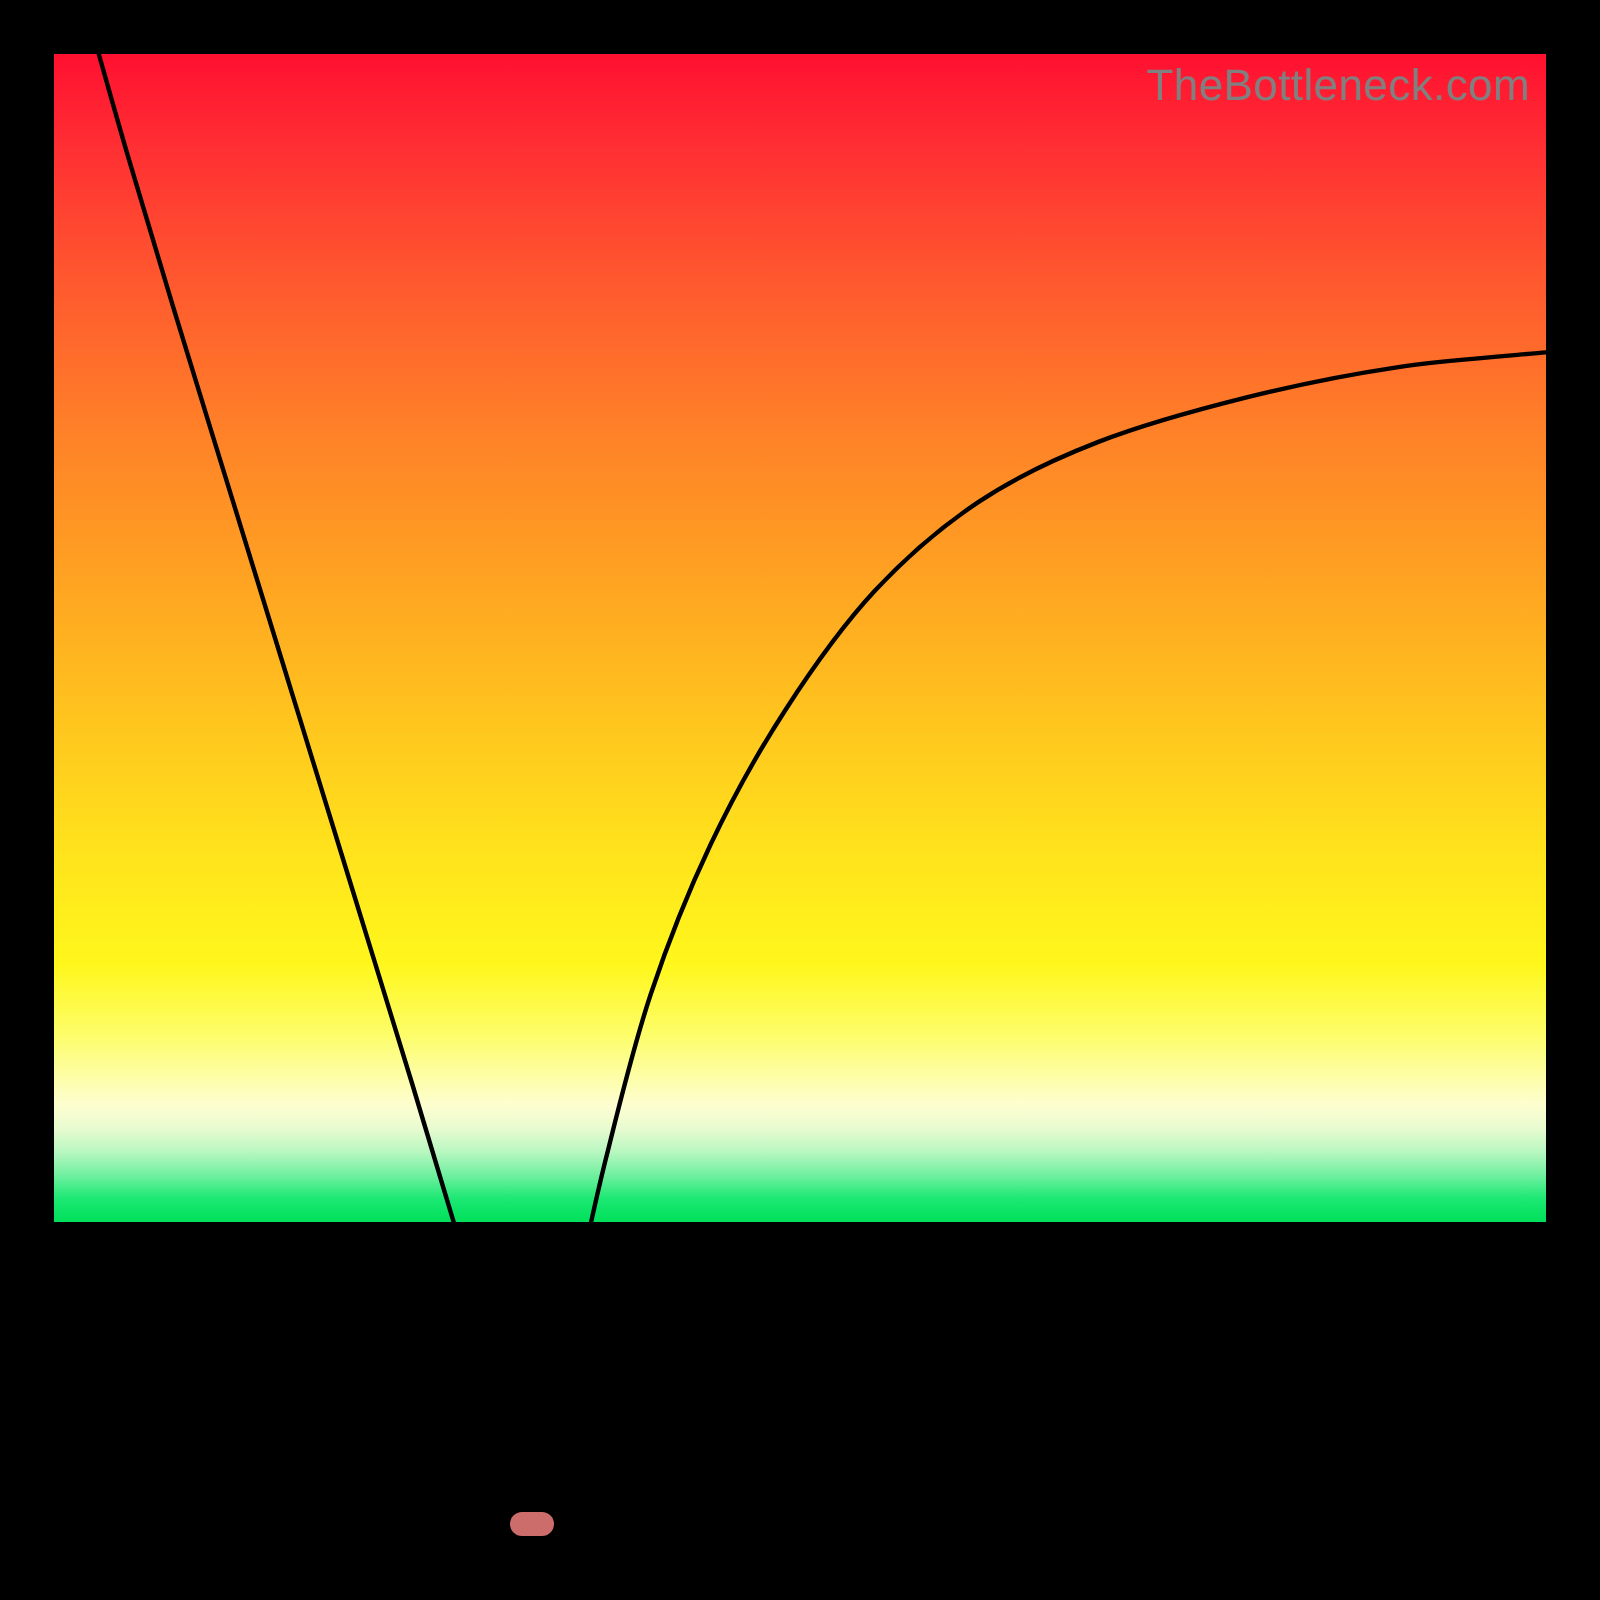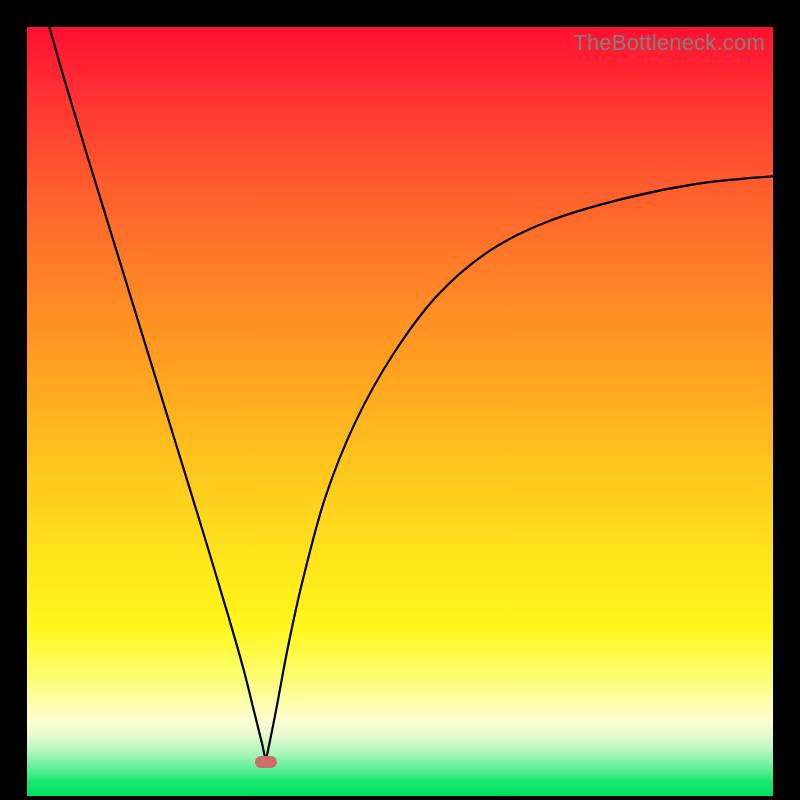--- a/index.html
+++ b/index.html
@@ -8,21 +8,21 @@
     width: 800px;
     height: 800px;
     background: #000;
     position: relative;
   }
   .plot-area {
     position: absolute;
     left: 27px;
     top: 27px;
     width: 746px;
-    height: 769px;
+    height: 584px;
     background: linear-gradient(to bottom,
       #ff1030 0%,
       #ff2f33 8%,
       #ff5a2e 20%,
       #ff8028 32%,
       #ffa022 44%,
       #ffc21e 56%,
       #ffe21c 68%,
       #fff71c 78%,
       #fdfd6a 84%,

